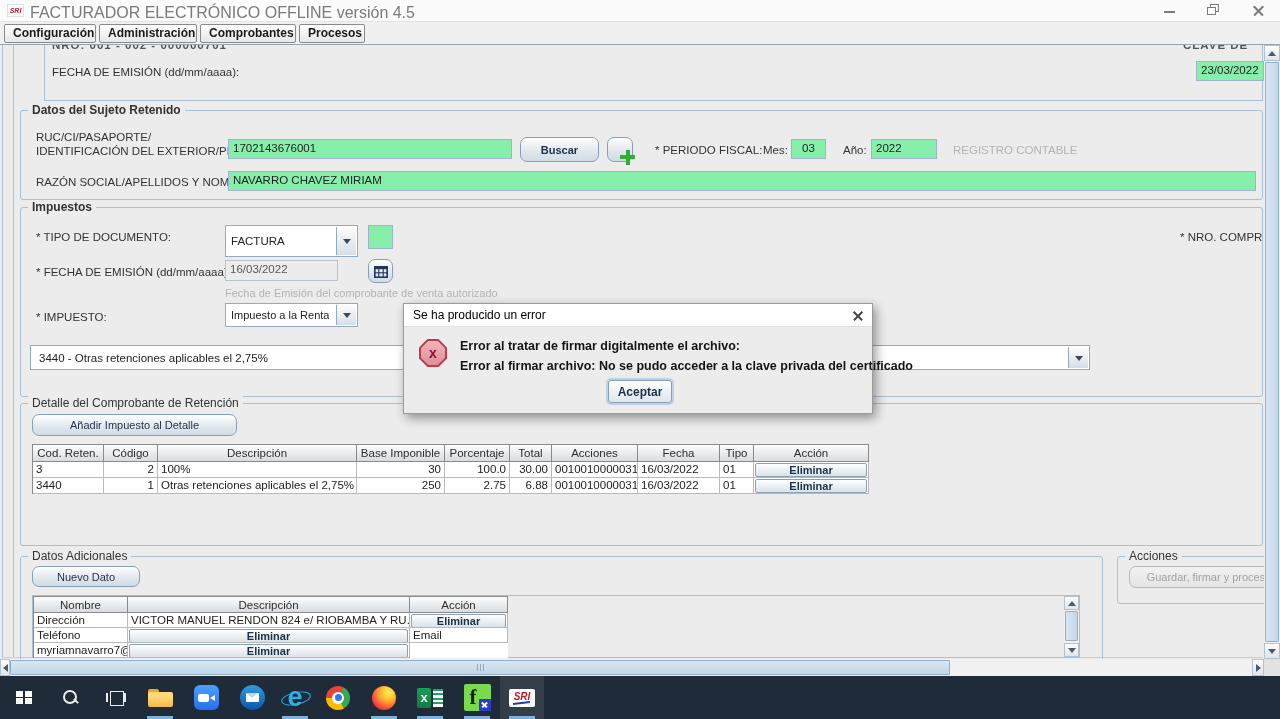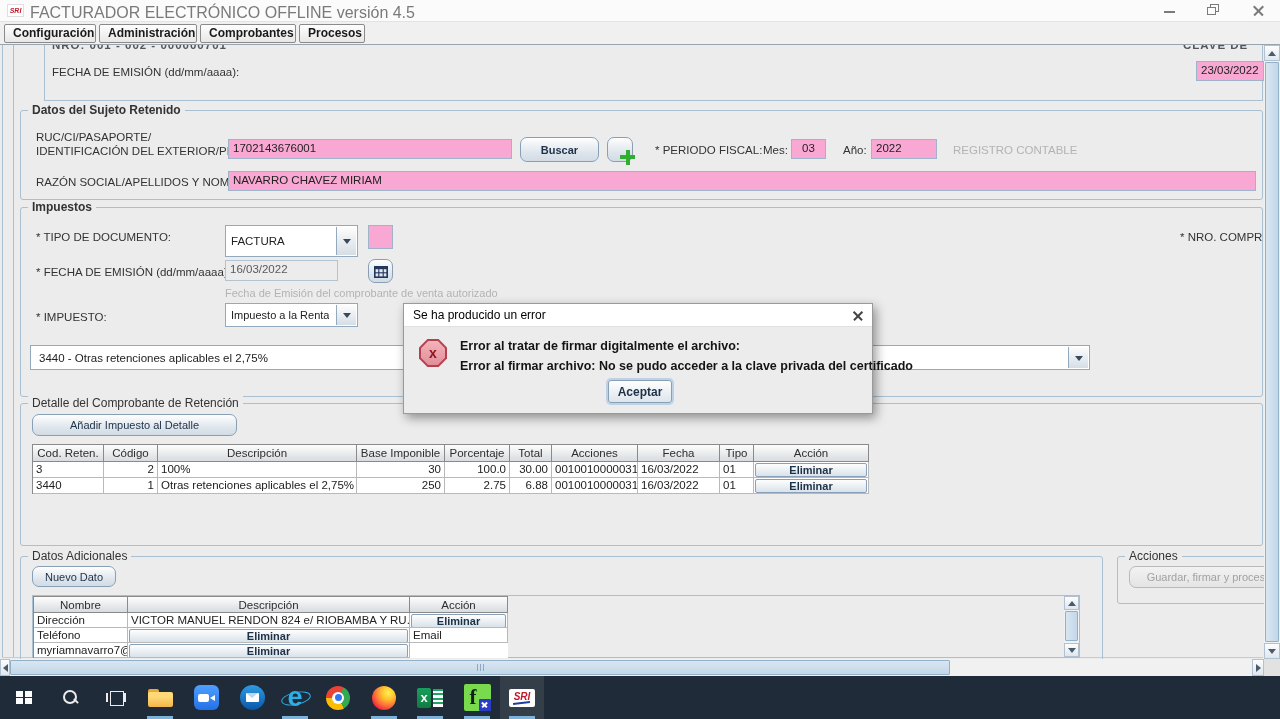--- a/index.html
+++ b/index.html
@@ -20,21 +20,21 @@
   .xx1{transform:rotate(45deg)} .xx2{transform:rotate(-45deg)}
 
   
   .menubar{position:absolute;left:0;top:22px;width:1280px;height:23px;background:#f0f0f0;border-bottom:1px solid #98a4ae}
   .menu-btn{position:absolute;top:2px;height:19px;background:linear-gradient(#fefefe,#e7e7e7);border:1px solid #8a8a8a;
             border-radius:2px;font-size:12px;font-weight:bold;color:#1a1a1a;text-align:center;line-height:17px;padding:0 8px}
 
   
   .lbl{position:absolute;font-size:11.5px;color:#333;white-space:nowrap}
   .lbl.gray{color:#b3b3b3}
-  .sinput{position:absolute;background:#f9a8d4;border:1px solid #9fb4c8;font-size:11.5px;color:#222;
+  .sinput{position:absolute;background:#86efac;border:1px solid #9fb4c8;font-size:11.5px;color:#222;
           padding:2px 4px;white-space:nowrap;overflow:hidden}
   .sinput.dis{background:#ececec;color:#5a5a5a;border-color:#b4c3d0}
   .sbtn{position:absolute;background:linear-gradient(#fefefe,#dde5ec 65%,#d2dce5);border:1px solid #88a0b6;border-radius:7px;
         font-size:11px;font-weight:bold;color:#1d3147;text-align:center}
   .sbtn.dis{background:linear-gradient(#f2f2f2,#e4e4e4);border-color:#b9b9b9;color:#a2a2a2;overflow:hidden;white-space:nowrap}
   .gbox{position:absolute;border:1px solid #a9bfd2;border-radius:3px}
   .gtitle{position:absolute;top:-8px;left:7px;background:#ececec;padding:0 4px;font-size:12px;font-weight:bold;color:#333;white-space:nowrap}
   .combo{position:absolute;background:#fff;border:1px solid #93a9bd;font-size:11.5px;color:#222}
   .combo .cval{position:absolute;left:5px;top:50%;transform:translateY(-50%);white-space:nowrap;overflow:hidden}
   .carrow{position:absolute;top:1px;right:1px;bottom:1px;width:20px;background:linear-gradient(#fdfdfd,#d5dee6);
@@ -258,21 +258,21 @@
     <div class="td r">6.88</div>
     <div class="td">001001000003124</div>
     <div class="td">16/03/2022</div>
     <div class="td">01</div>
     <div class="td btncell"><button class="mini">Eliminar</button></div>
   </div>
 
   <div class="gbox" style="left:20px;top:556px;width:1083px;height:106px">
     <span class="gtitle" style="font-weight:normal">Datos Adicionales</span>
   </div>
-  <button class="sbtn" style="left:32px;top:566px;width:84px;height:21px;font-weight:normal">Nuevo Dato</button>
+  <button class="sbtn" style="left:32px;top:566px;width:108px;height:21px;font-weight:normal">Nuevo Dato</button>
   <div class="abs" style="left:32px;top:595px;width:1048px;height:63px;border:1px solid #a9bfd2"></div>
   <div class="tbl" style="left:33px;top:596px;grid-template-columns:94px 282px 98px">
     <div class="th" style="height:16px">Nombre</div>
     <div class="th" style="height:16px">Descripción</div>
     <div class="th" style="height:16px">Acción</div>
 
     <div class="td" style="height:15px">Dirección</div>
     <div class="td" style="height:15px">VICTOR MANUEL RENDON 824 e/ RIOBAMBA Y RU...</div>
     <div class="td btncell" style="height:15px"><button class="mini">Eliminar</button></div>
 

